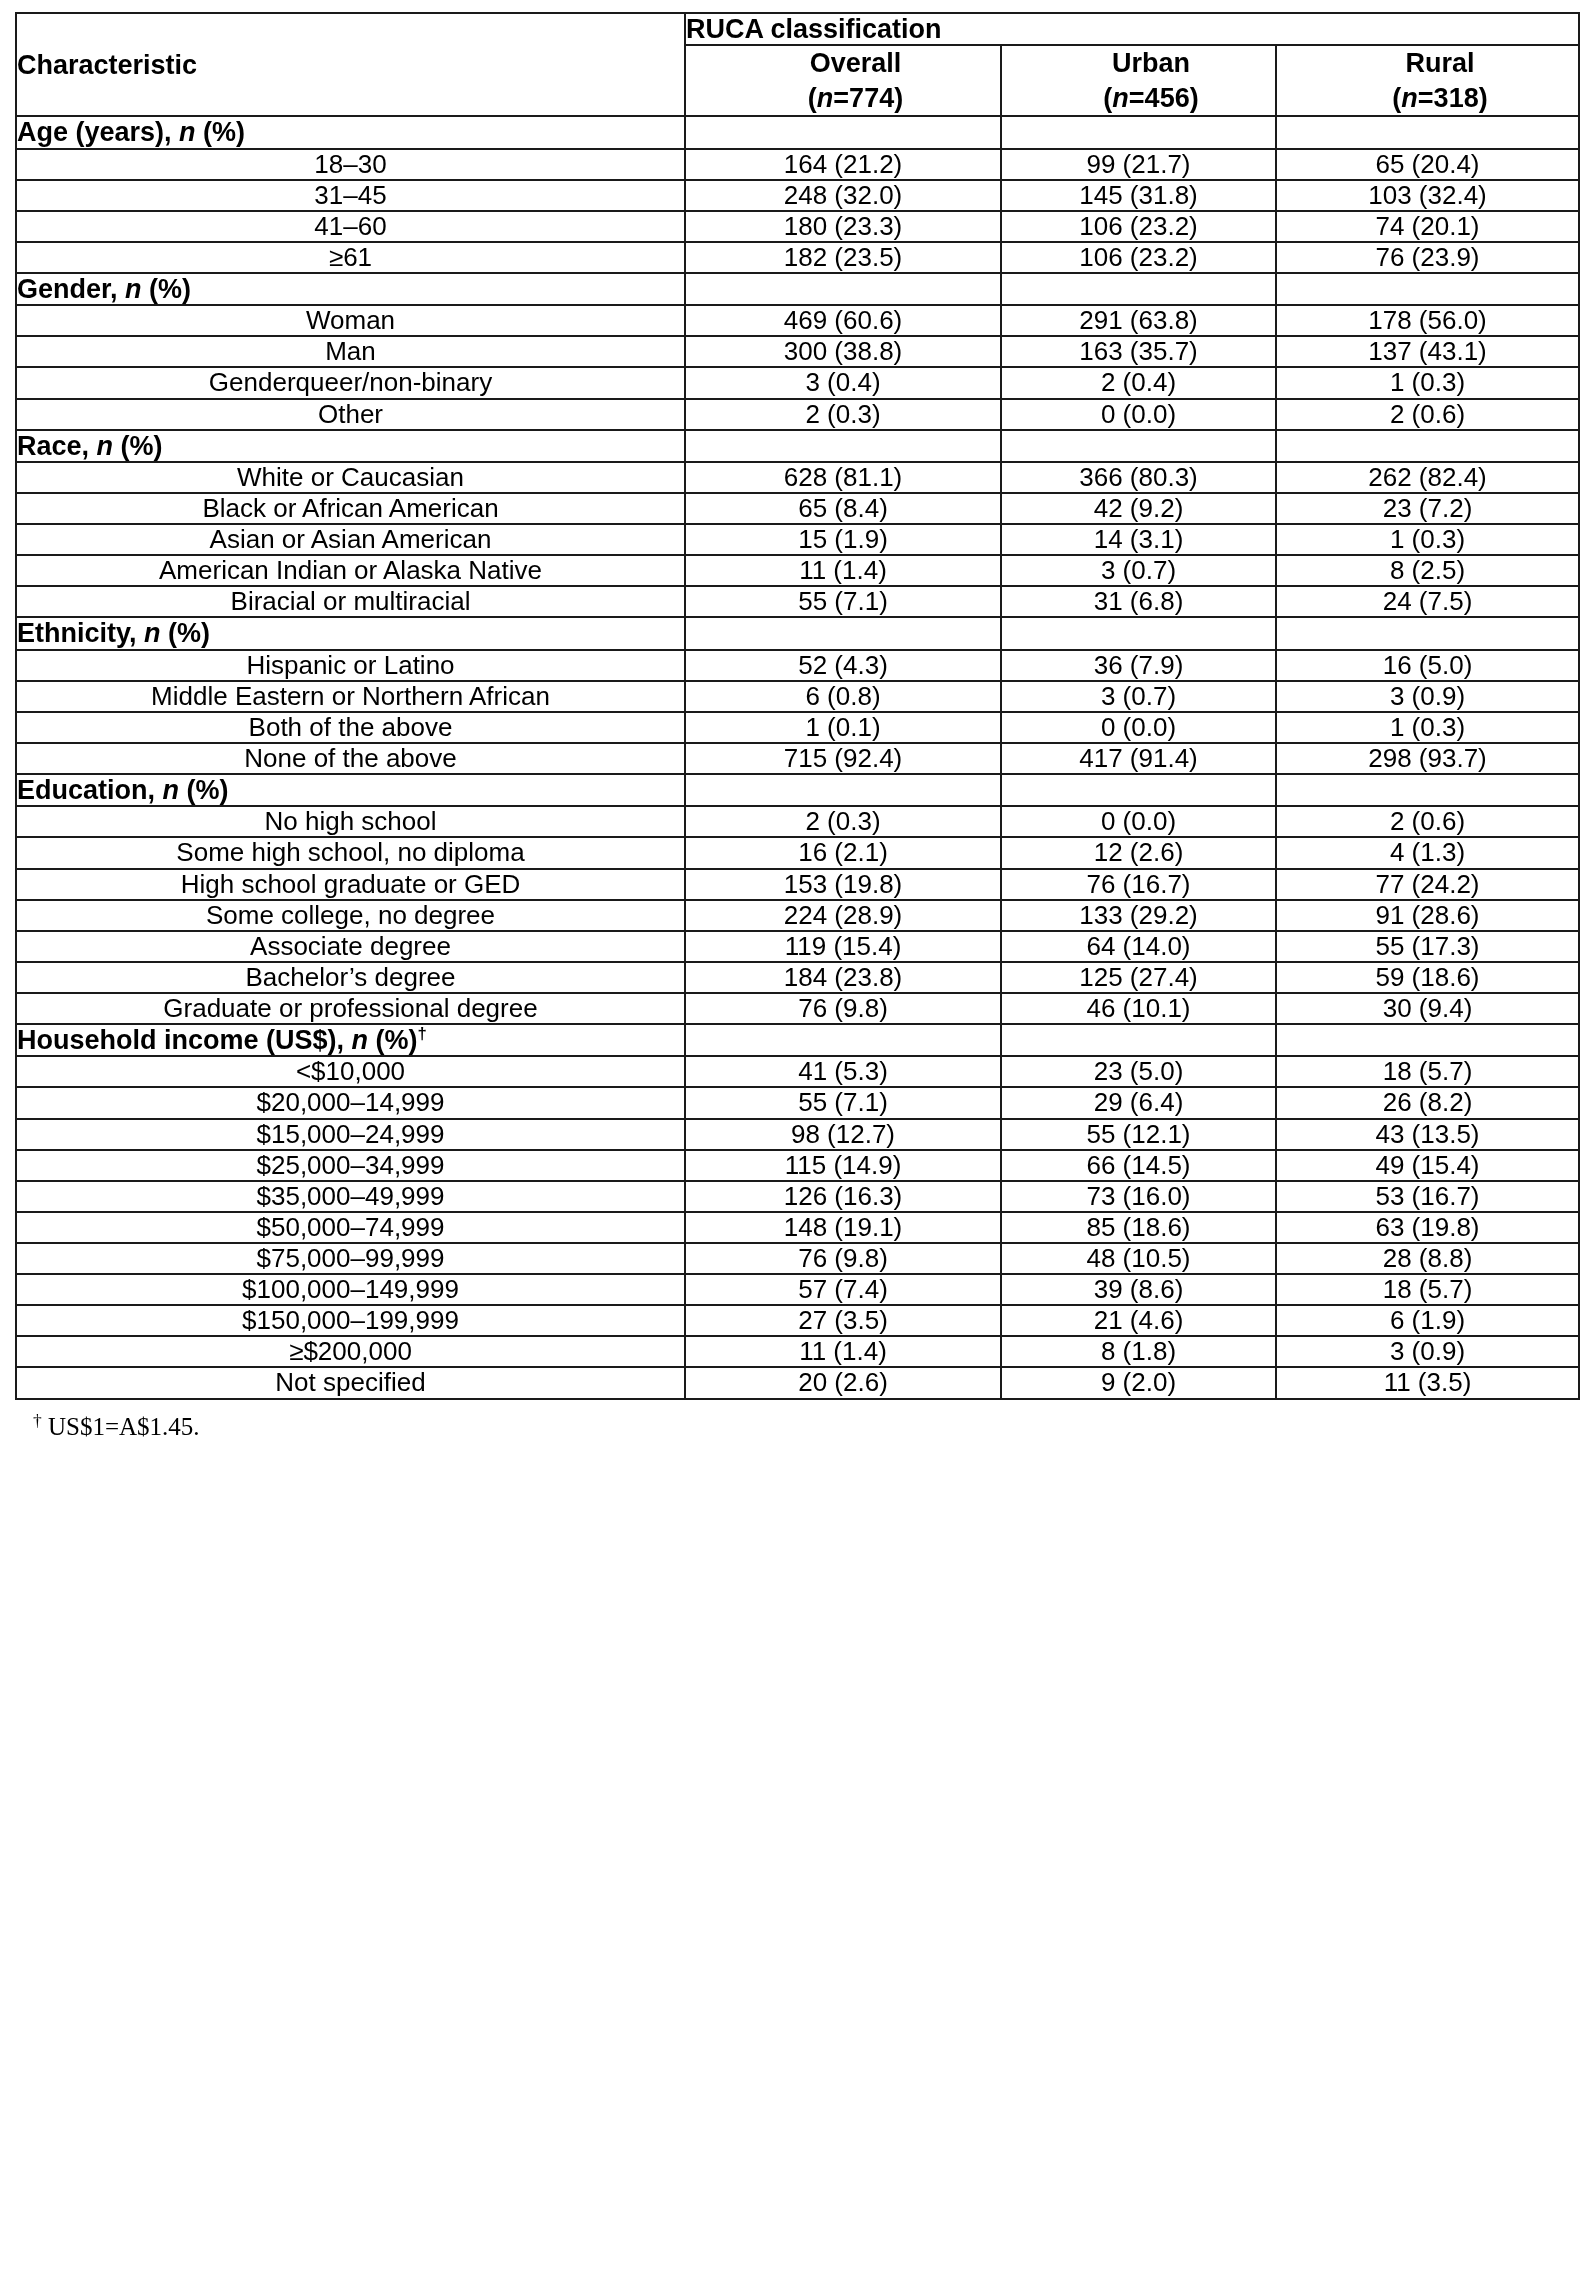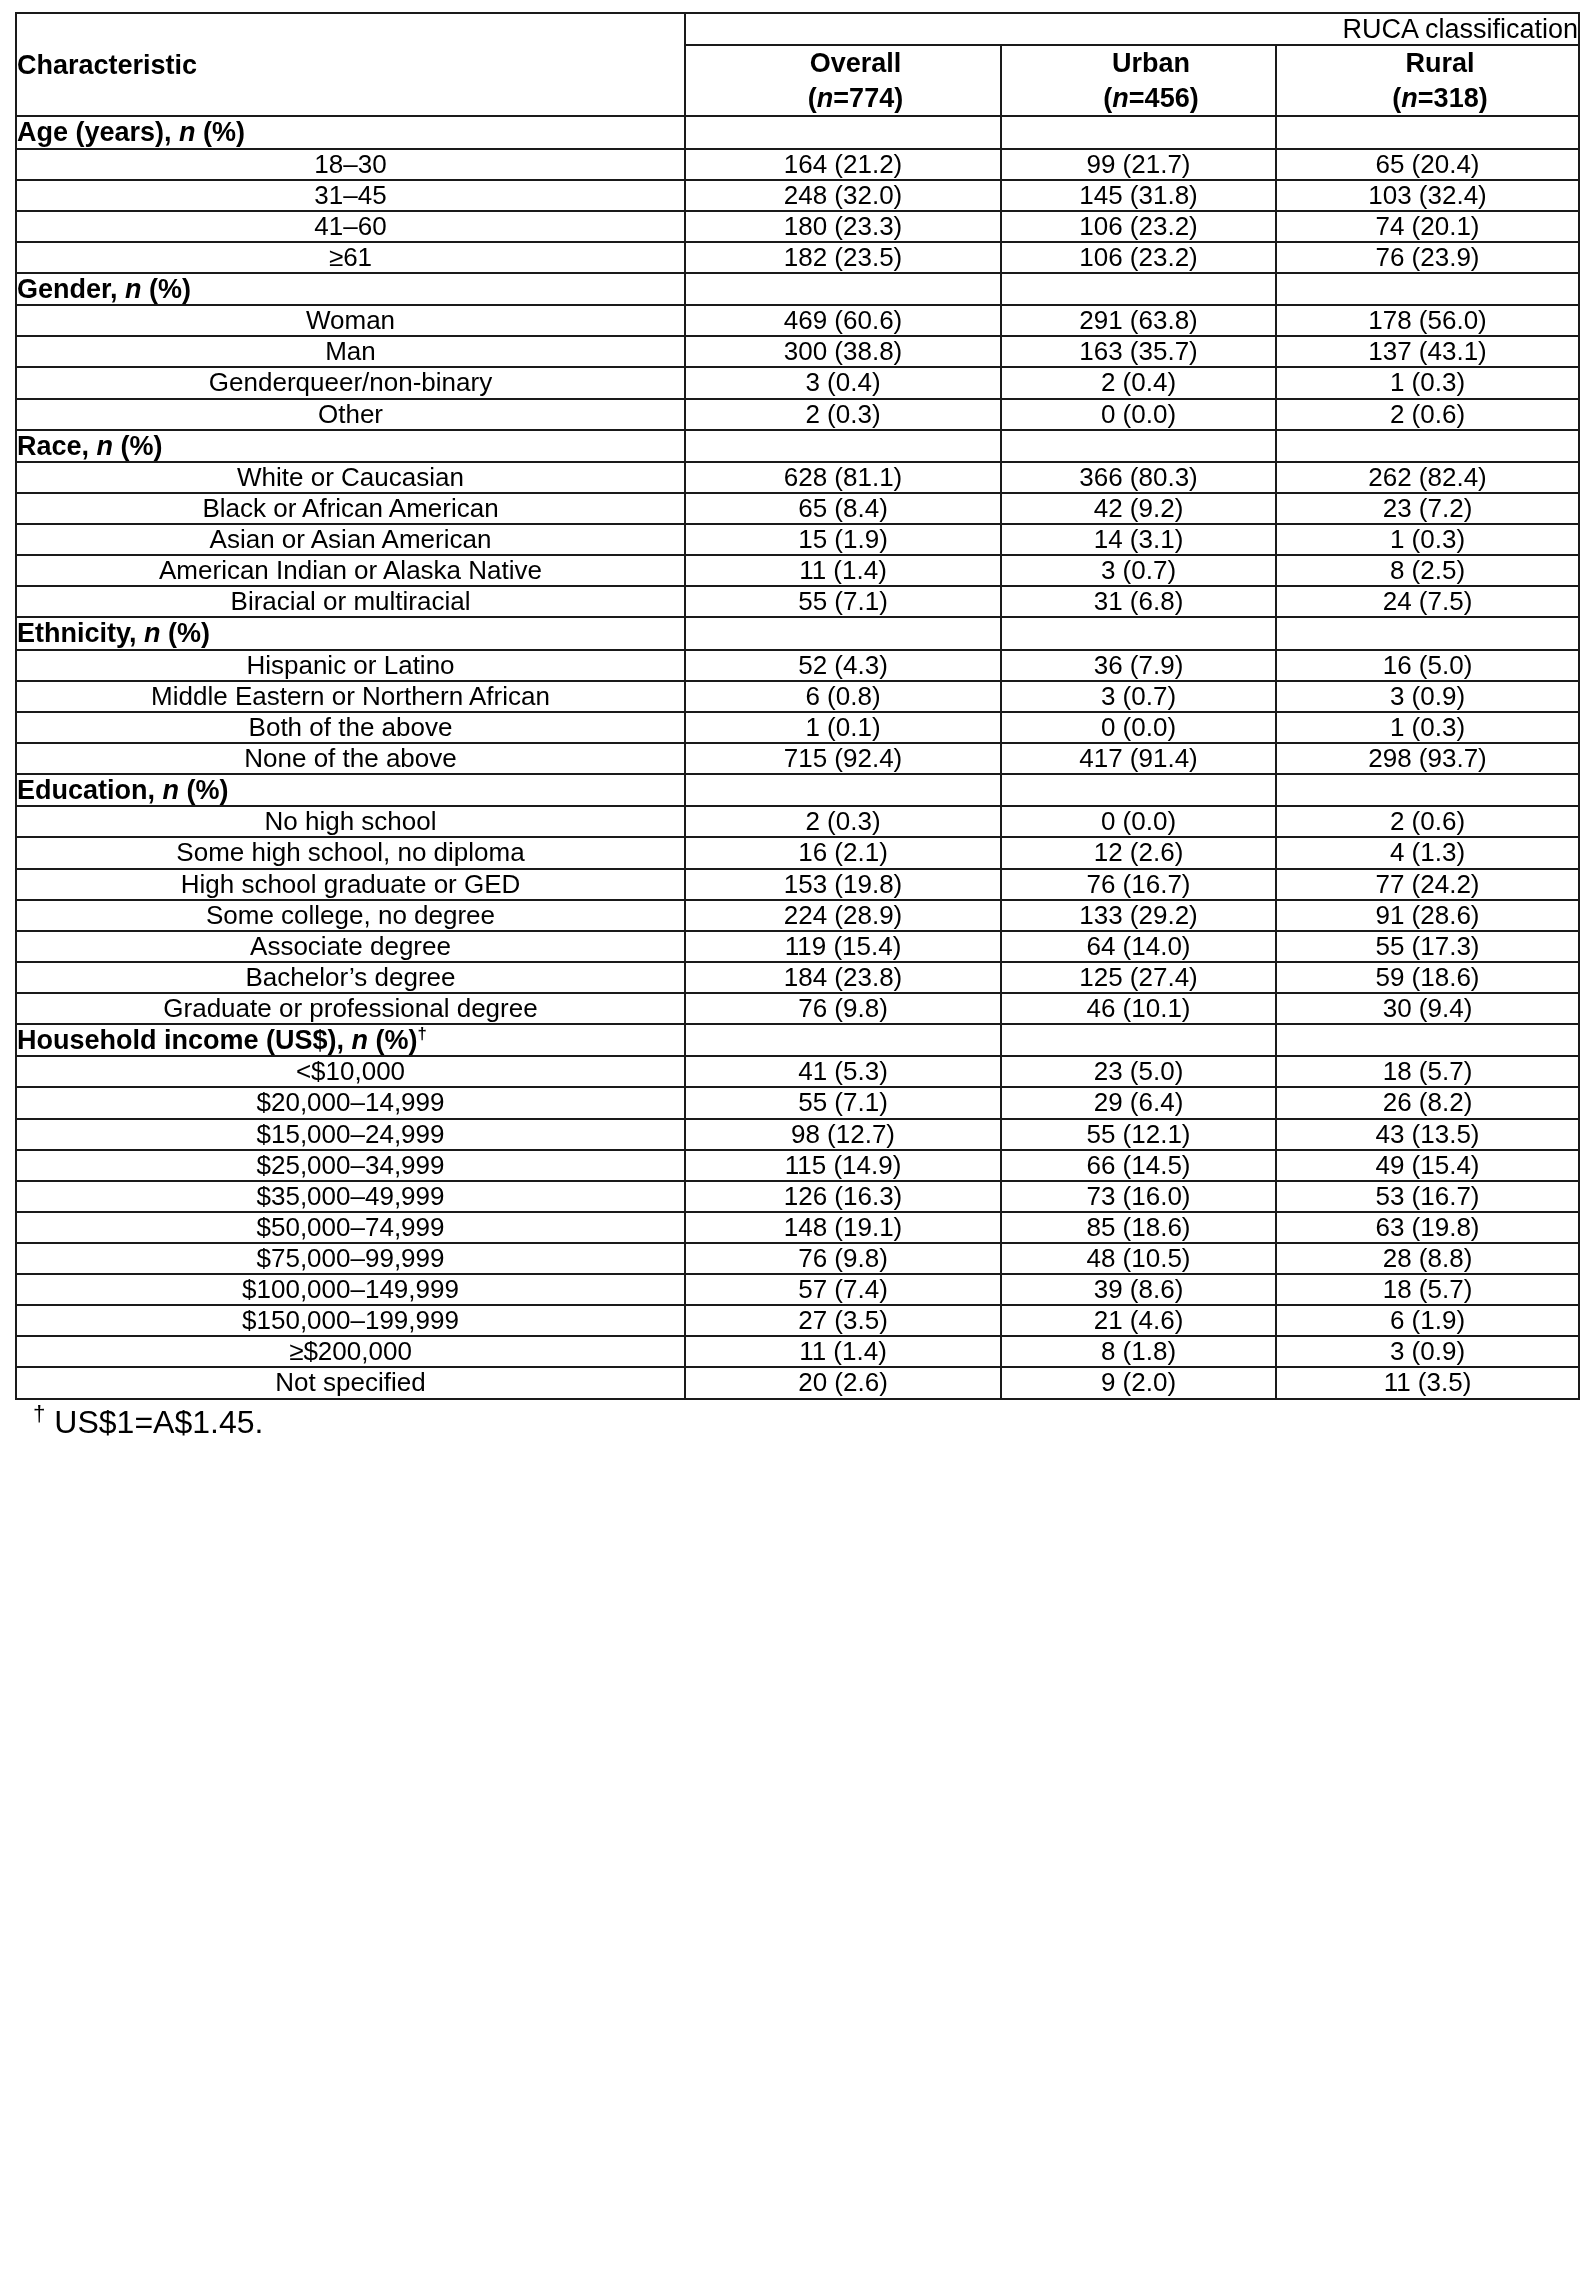--- a/index.html
+++ b/index.html
@@ -47,22 +47,22 @@
   
   th.h-char {
     text-align: left;
     font-weight: bold;
     padding: 9px 10px 9px 14px;
     vertical-align: top;
     font-size: 27px;
     border-radius: 17px;
   }
   th.h-ruca {
-    text-align: right;
-    font-weight: normal;
+    text-align: left;
+    font-weight: bold;
     padding: 9px 6px 9px 6px;
     font-size: 27px;
   }
   th.h-sub {
     text-align: center;
     font-weight: bold;
     padding: 7px 6px 9px 6px;
     font-size: 27px;
     line-height: 1.28;
   }
@@ -90,23 +90,25 @@
 
   sup.dag {
     font-size: 0.62em;
     vertical-align: super;
     line-height: 0;
     font-weight: bold;
   }
 
   
   .footnotes {
+    margin-top: 9px;
     padding-left: 18px;
-    font-size: 32px;
+    font-size: 25px;
     line-height: 1.40;
+    font-family: Liberation Serif, serif;
   }
   .footnotes .fn {
     display: block;
     white-space: pre;
   }
   .footnotes .fn-dag {
     font-size: 0.70em;
     vertical-align: super;
     line-height: 0;
   }

